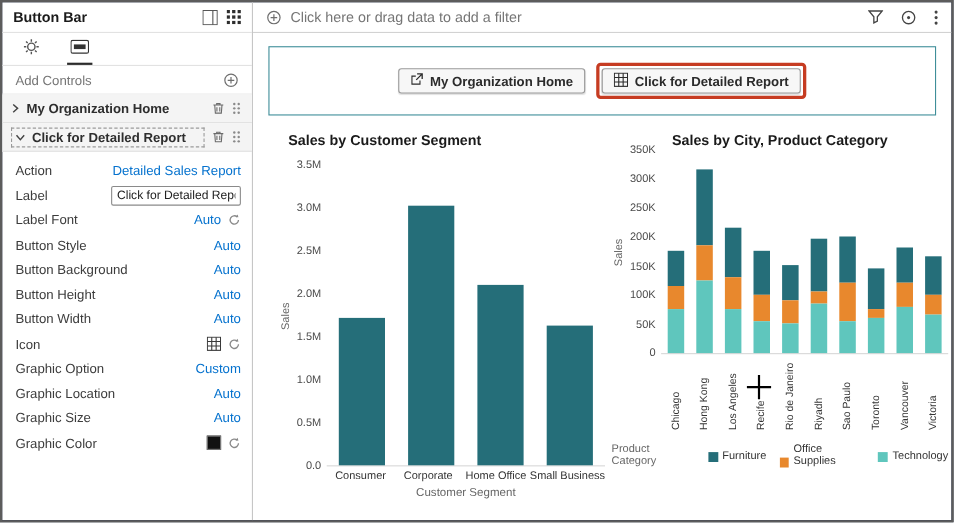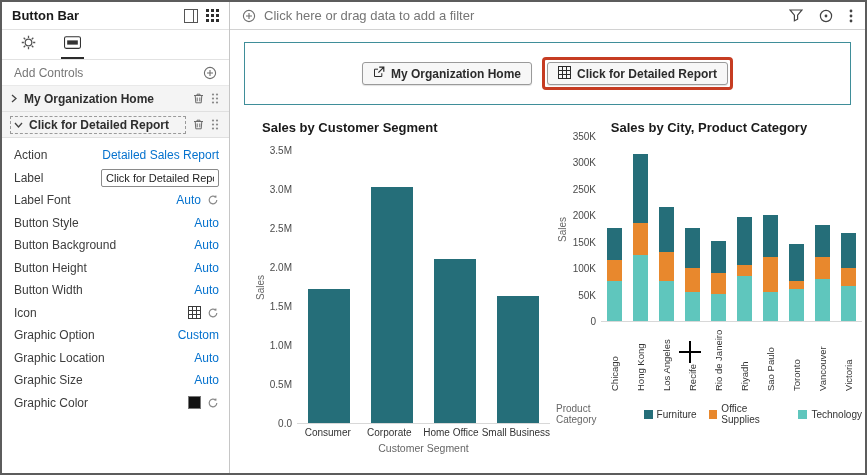--- a/index.html
+++ b/index.html
@@ -67,21 +67,21 @@
   .c2 .bar{width:15px;display:flex;flex-direction:column-reverse}
   .seg{width:100%}
   .c-xticks{display:flex;margin-top:3px}
   .xtick{flex:1;text-align:center;font-size:10px;color:#333;white-space:nowrap}
   .c2 .c-xticks{height:66px}
   .vtickwrap{flex:1;display:flex;justify-content:center}
   .vtick{writing-mode:vertical-rl;transform:rotate(180deg);font-size:9.5px;color:#333;white-space:nowrap}
   .c-xlabel{text-align:center;font-size:10.5px;color:#666;margin-top:4px}
   .c-legend{display:flex;align-items:center;justify-content:center;gap:12px;margin-top:12px;font-size:10px;color:#333}
   .legend-title{color:#666}
-  .legend-item{display:flex;align-items:center;gap:4px}
+  .legend-item{display:flex;align-items:flex-end;gap:4px}
   .legend-swatch{width:9px;height:9px;display:inline-block}
 
   .crosshair{position:absolute;left:447px;top:309px;pointer-events:none}
 </style>
 </head>
 <body>
 
 <div class="frame">
 
   <aside class="sidebar">

